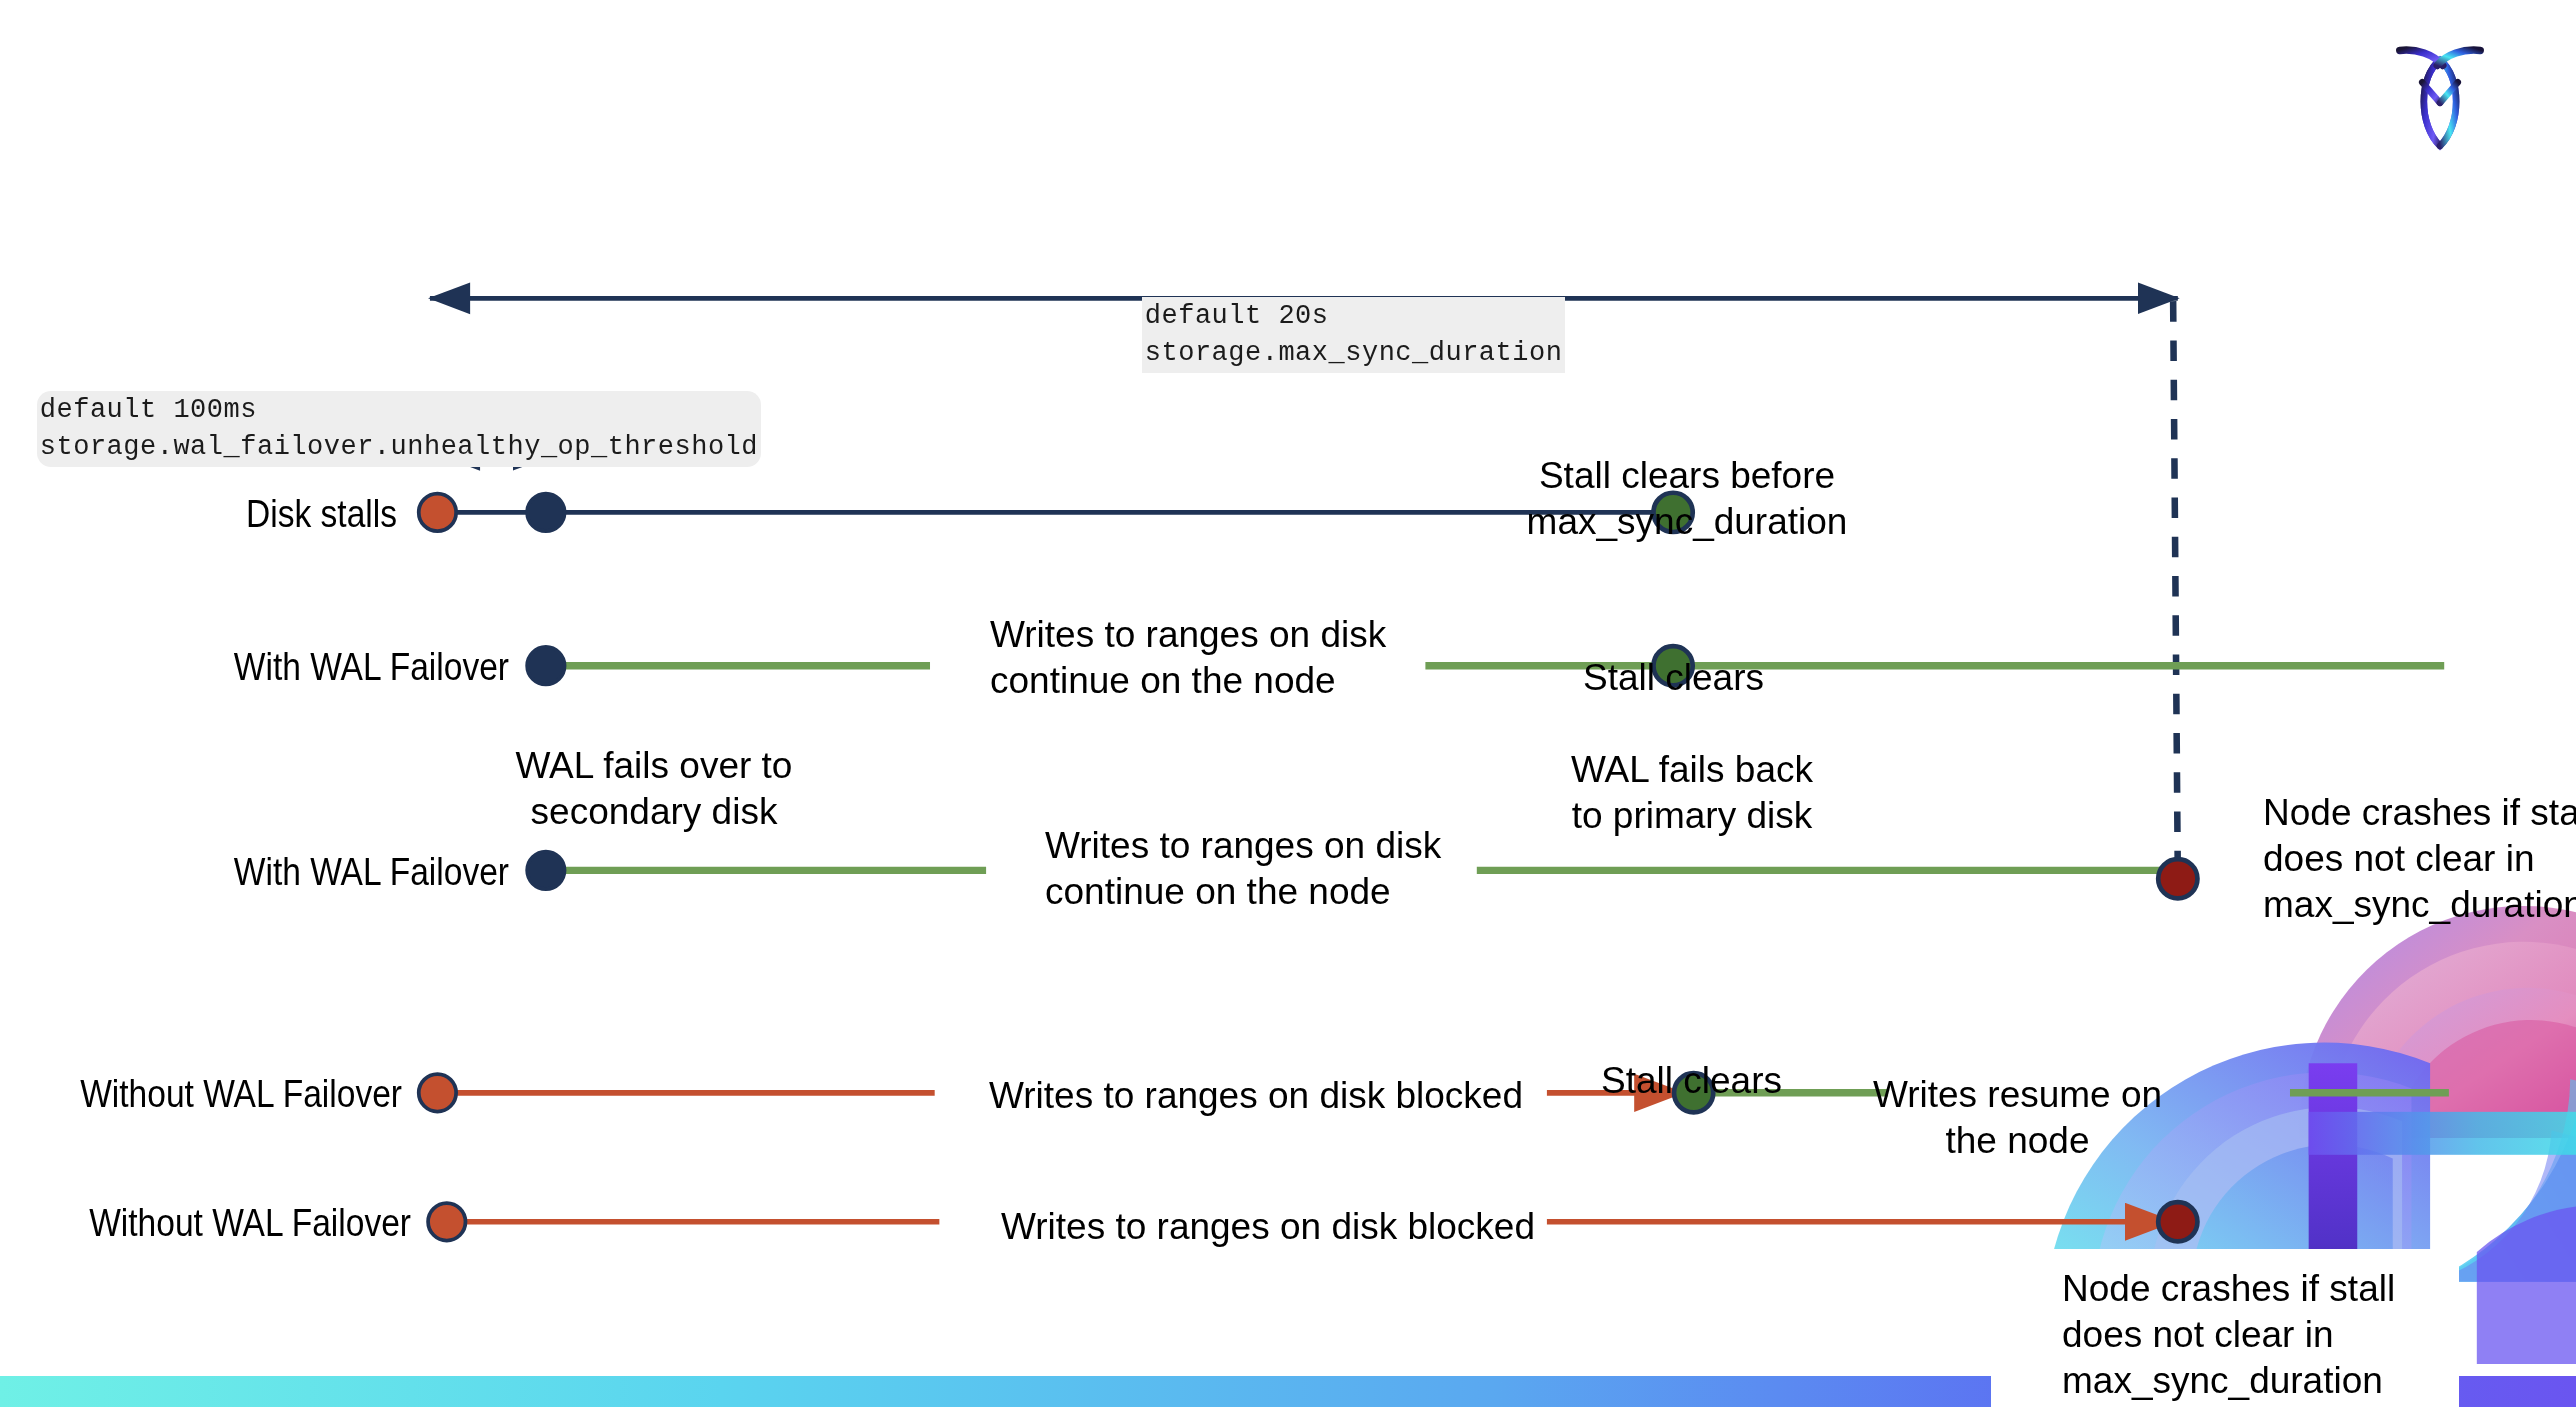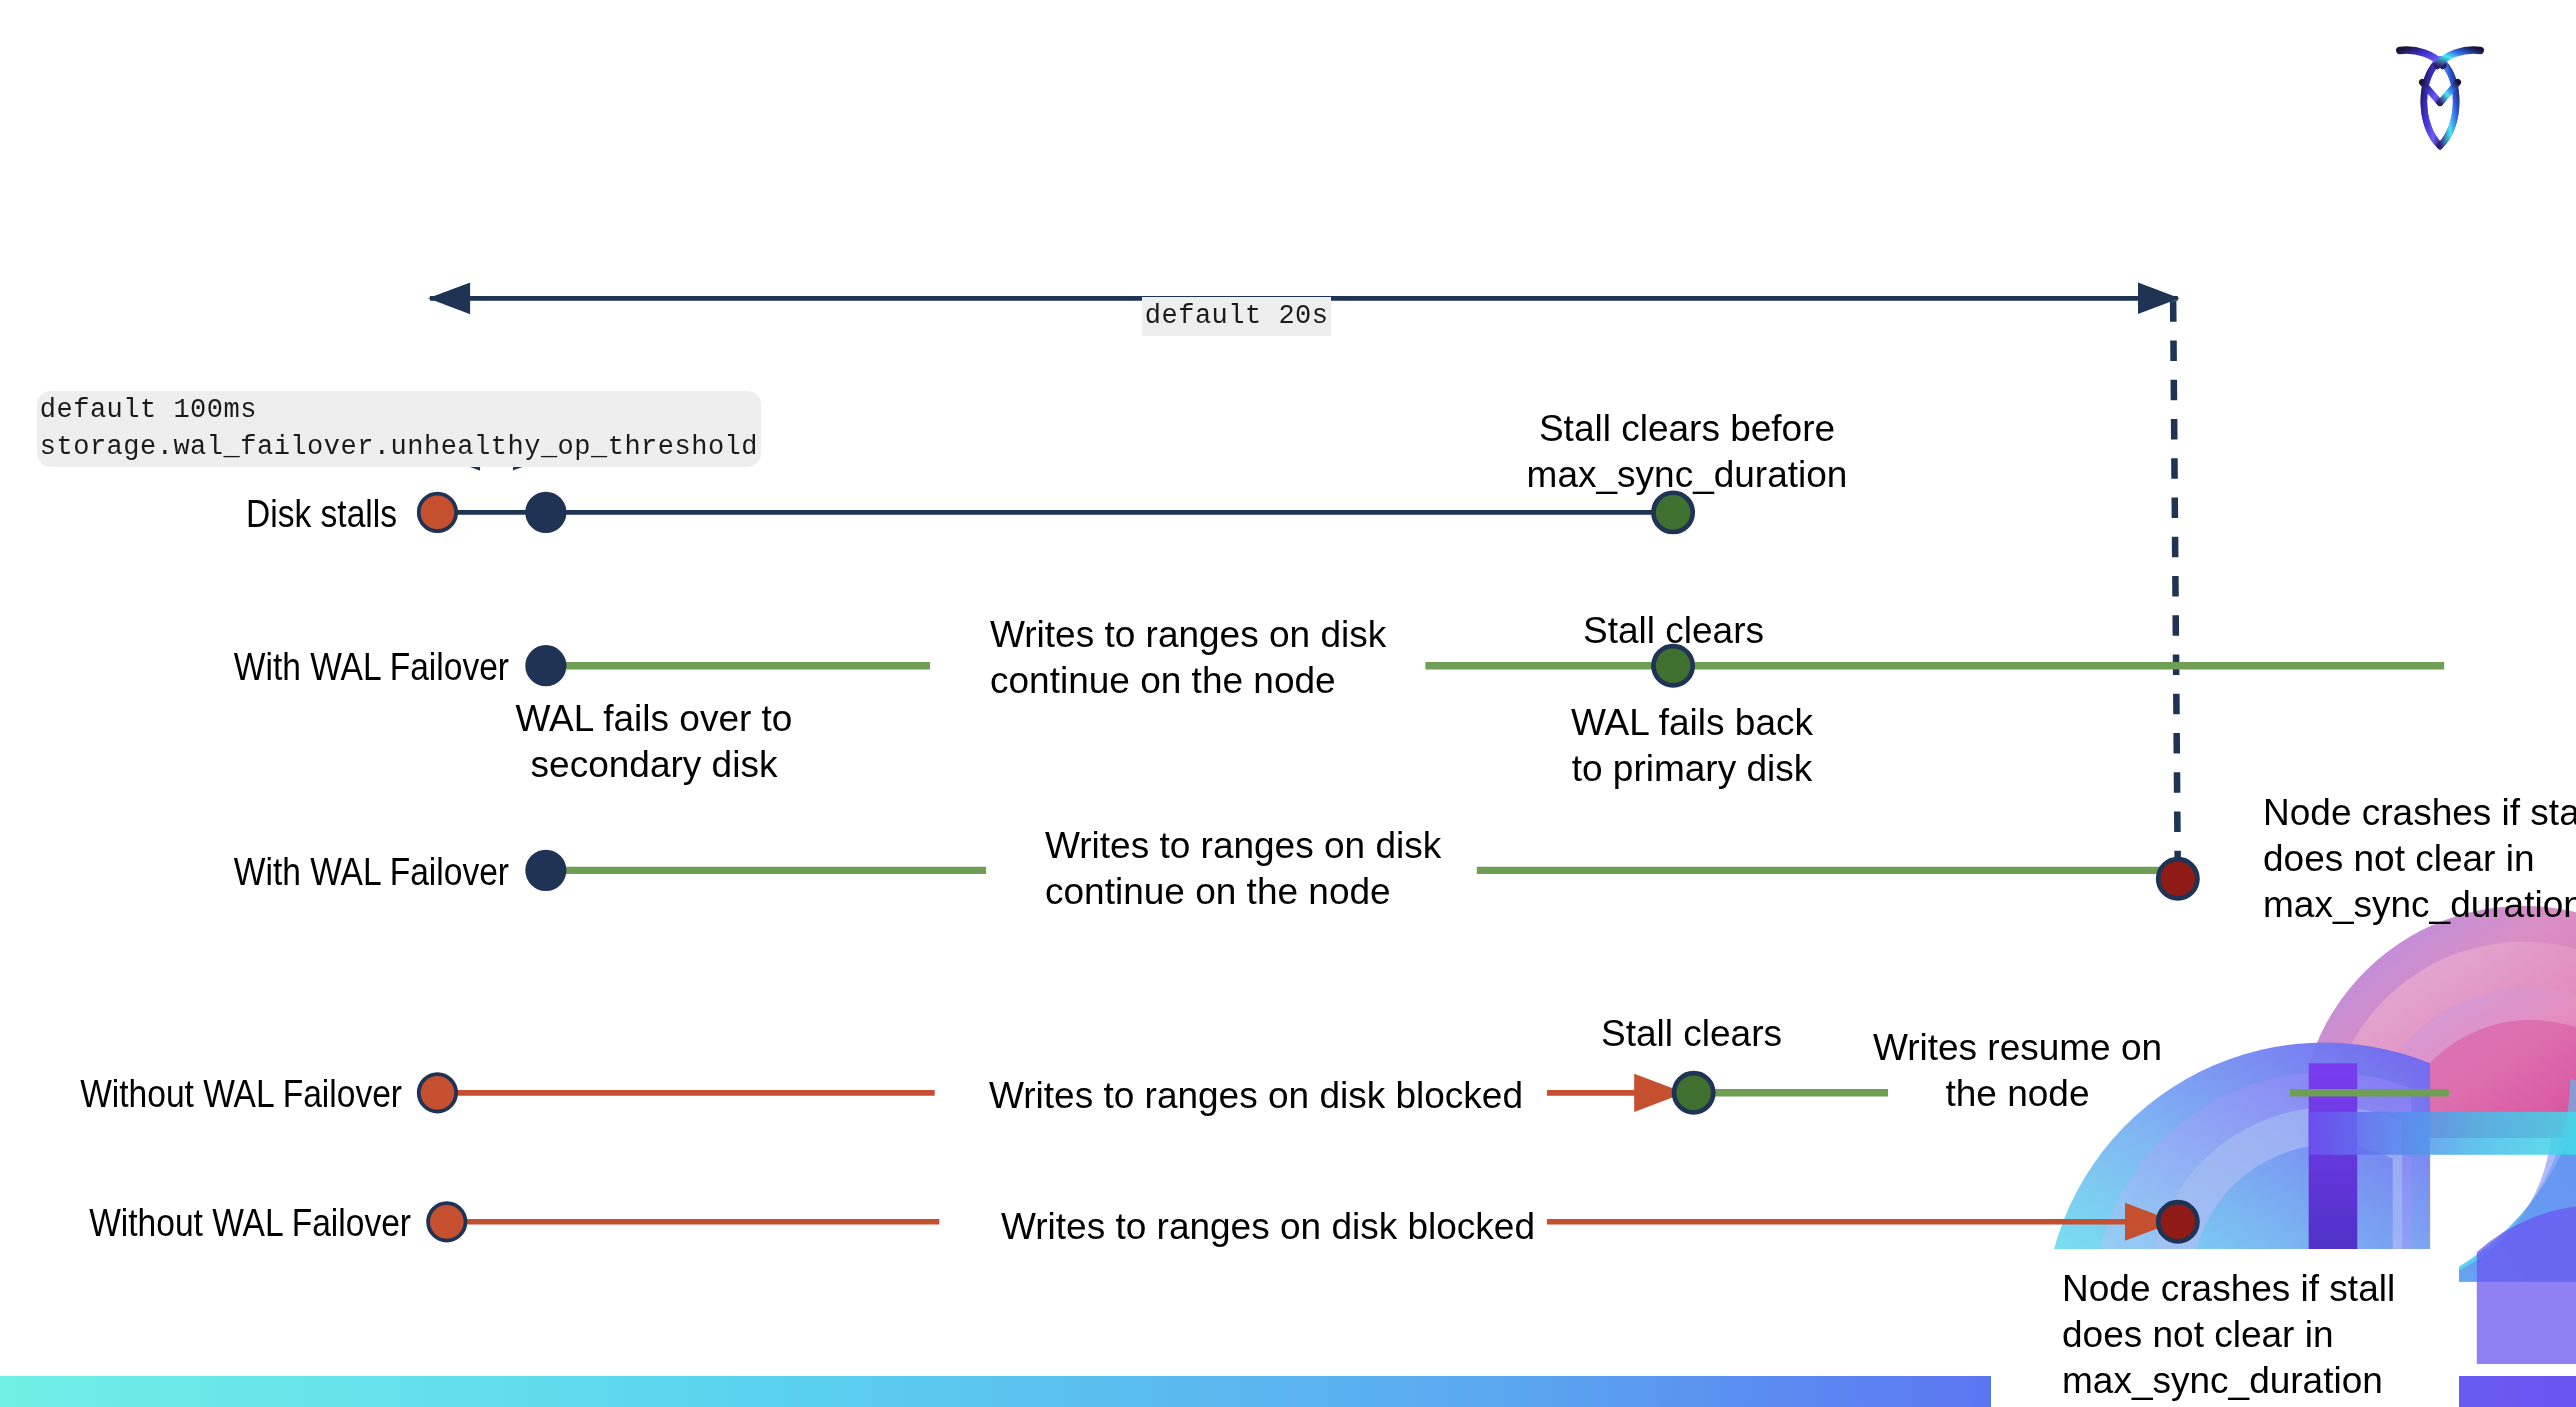--- a/index.html
+++ b/index.html
@@ -101,21 +101,21 @@
   }
 
   
   .callout {
     position: absolute;
     font-size: 37px;
     line-height: 1.24;
     color: #000000;
     white-space: pre-line;
   }
-  .callout.center { text-align: center; }
+  .callout.center { text-align: center; margin-top: 47px; }
   .callout.left { text-align: left; margin-left: 43px; }
 
   .callout-box {
     position: absolute;
     background: #ffffff;
     padding: 17px 20.6px 20.6px 28px;
   }
   .callout-box .callout {
     position: static;
     display: block;
@@ -268,20 +268,21 @@
     <circle cx="1812" cy="1169" r="21" fill="#3F7030" stroke="#1F3355" stroke-width="5"></circle>
 
     <line x1="480" y1="1307" x2="1005" y2="1307" stroke="#C4502F" stroke-width="6"></line>
     <line x1="1655" y1="1307" x2="2325" y2="1307" stroke="#C4502F" stroke-width="6" marker-end="url(#arrowOrangeEnd)"></line>
     <circle cx="478" cy="1307" r="20" fill="#C4502F" stroke="#1F3355" stroke-width="4"></circle>
     <circle cx="2330" cy="1307" r="21" fill="#8E1B15" stroke="#1F3355" stroke-width="5"></circle>
   </svg>
 
   <div class="mono-chip" style="left:1142px; top:257px; text-align:left;">
     <div>default 20s</div>
+    <div>storage.max_sync_duration</div>
   </div>
 
   <div class="mono-chip" style="left:37px; top:351px; text-align:left;border-radius:14px;">
     <div>default 100ms</div>
     <div>storage.wal_failover.unhealthy_op_threshold</div>
   </div>
 
   <div class="row-label" style="left:0px; top:492px; width:397px;">Disk stalls</div>
 
   <div class="row-label" style="left:0px; top:645px; width:509px;">With WAL Failover</div>

